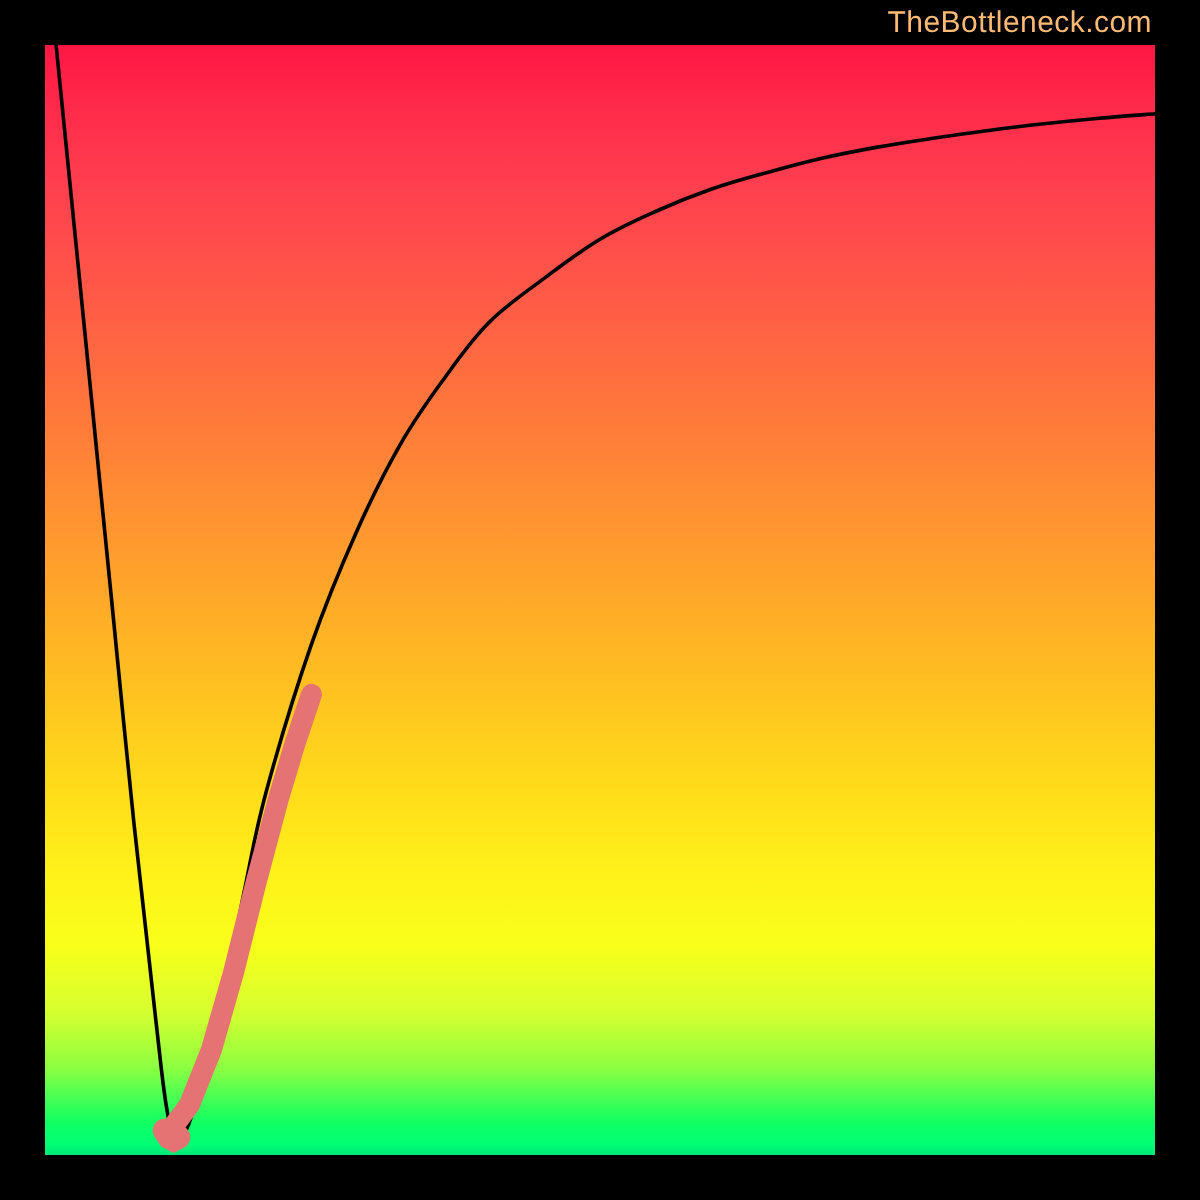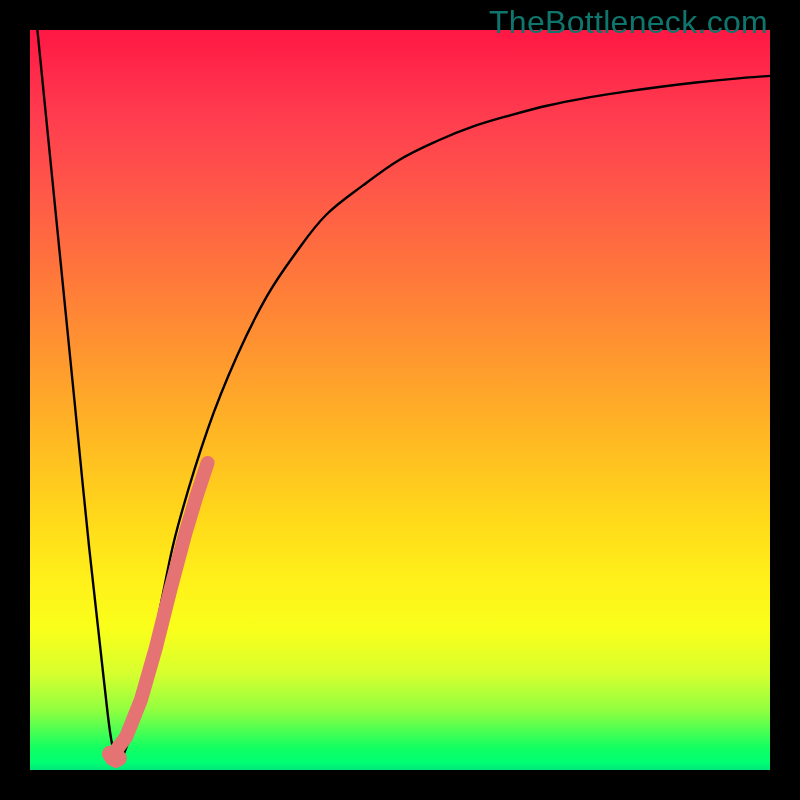--- a/index.html
+++ b/index.html
@@ -41,22 +41,22 @@
       #44ff55 95%,
       #12ff62 97%,
       #00ff73 99%,
       #00e67a 100%
     );
   }
   .watermark {
     position: absolute;
     top: 4px;
     right: 32px;
-    color: #0f766e;
-    font-size: 32px;
+    color: #fdba74;
+    font-size: 20px;
     font-weight: 400;
     letter-spacing: 0.3px;
     user-select: none;
   }
   svg.curves {
     position: absolute;
     left: 0;
     top: 0;
     width: 740px;
     height: 740px;

